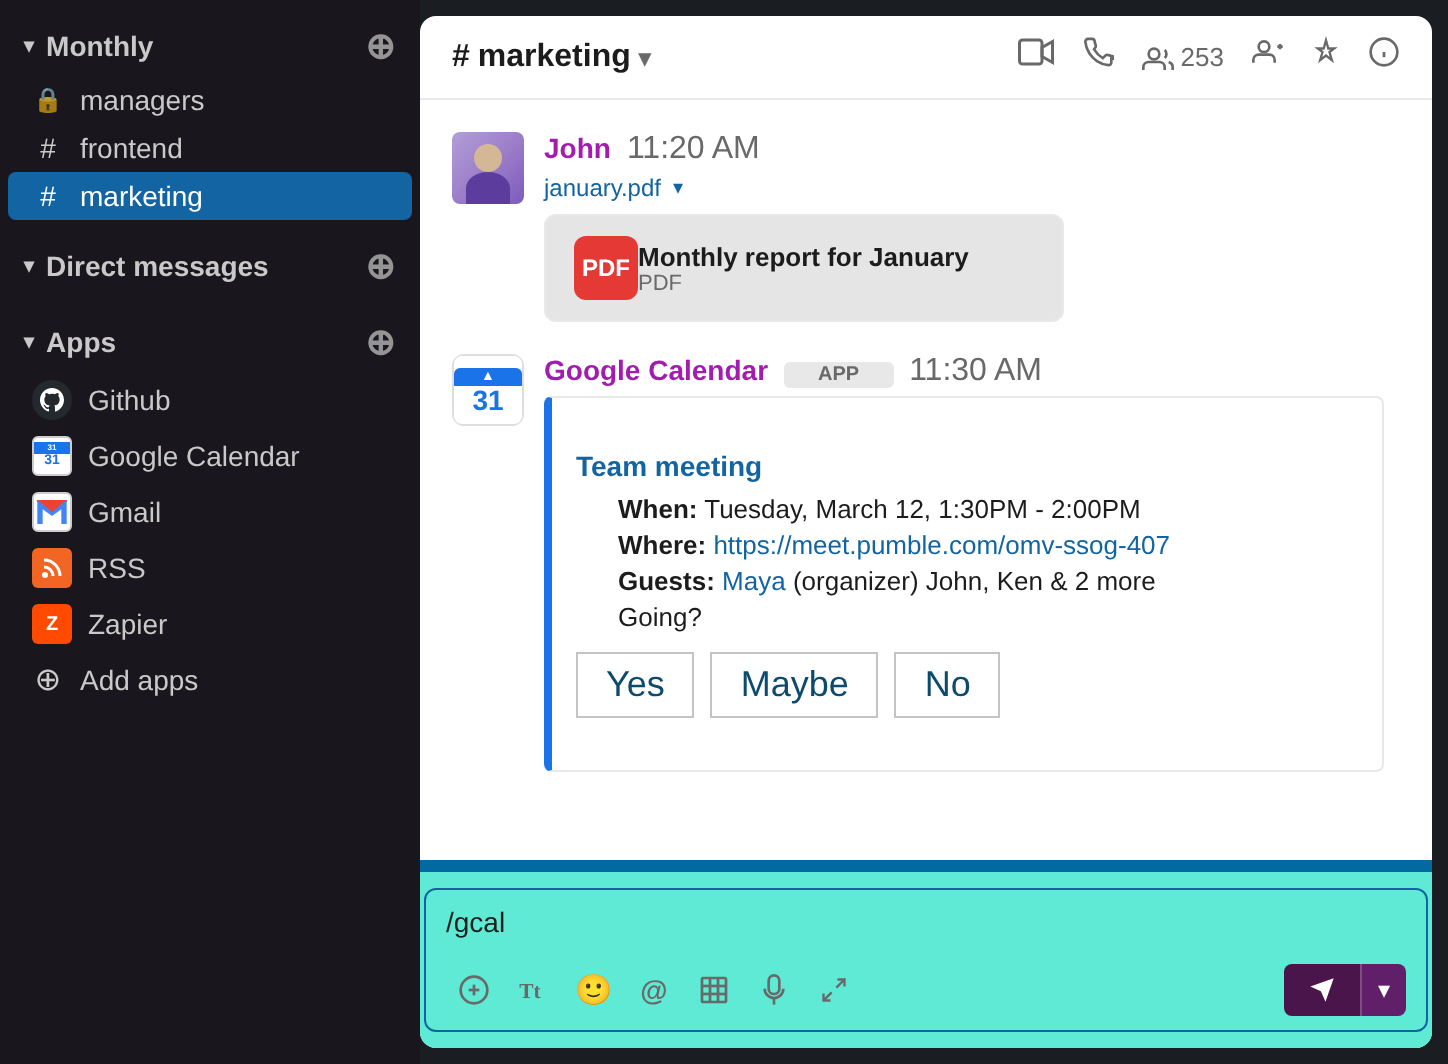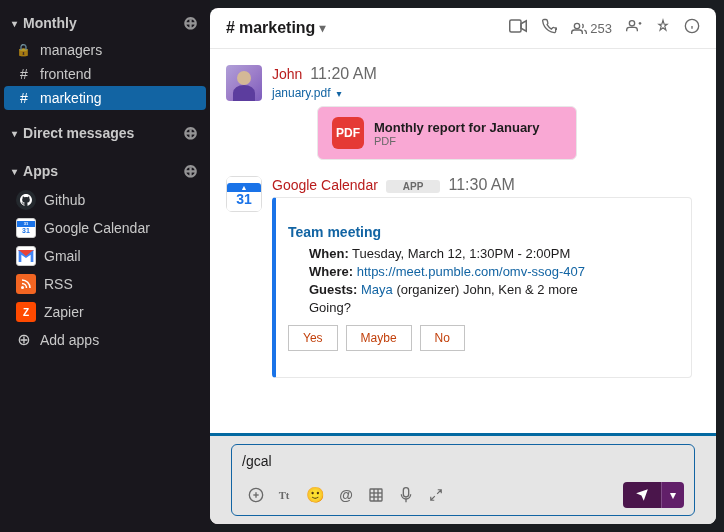--- a/index.html
+++ b/index.html
@@ -259,23 +259,23 @@
     }
 
     .message-header {
       display: flex;
       align-items: baseline;
       gap: 8px;
       margin-bottom: 3px;
     }
 
     .sender-name {
-      font-weight: 400;
+      font-weight: 700;
       font-size: 14px;
-      color: #b91c1c;
+      color: #a21caf;
     }
 
     .app-badge {
       background: #e8e8e8;
       color: #696969;
       font-size: 10px;
       font-weight: 700;
       padding: 1px 17px;
       border-radius: 3px;
     }
@@ -291,27 +291,25 @@
       gap: 6px;
       font-size: 12px;
       color: #1264a3;
       cursor: pointer;
       margin-bottom: 6px;
     }
 
     .pdf-card {
       display: flex;
       align-items: center;
-      gap: 10px;
       border: 1px solid #e8e8e8;
       border-radius: 6px;
       padding: 10px 14px;
       max-width: 260px;
-      background: #f9a8d4;
-      margin-left: 45px;
+      background: #e5e5e5;
     }
 
     .pdf-icon {
       width: 32px;
       height: 32px;
       background: #e53935;
       border-radius: 6px;
       display: flex;
       align-items: center;
       justify-content: center;
@@ -370,30 +368,30 @@
       display: flex;
       gap: 8px;
       margin-top: 10px;
     }
 
     .event-btn {
       padding: 5px 14px;
       border: 1px solid #c4c4c4;
       border-radius: 0;
       background: #fff;
-      font-size: 12px;
-      cursor: pointer;
-      color: #c2410c;
+      font-size: 18px;
+      cursor: pointer;
+      color: #0c4a6e;
     }
 
     
     .input-area {
-      border-top: 3px solid #0369a1;
-      padding: 8px 21px;
-      background: #e5e5e5;
+      border-top: 6px solid #0369a1;
+      padding: 8px 2px;
+      background: #5eead4;
     }
 
     .input-box {
       border: 1.5px solid #1264a3;
       border-radius: 6px;
       padding: 6px 10px;
       min-height: 44px;
       display: flex;
       flex-direction: column;
       gap: 6px;

